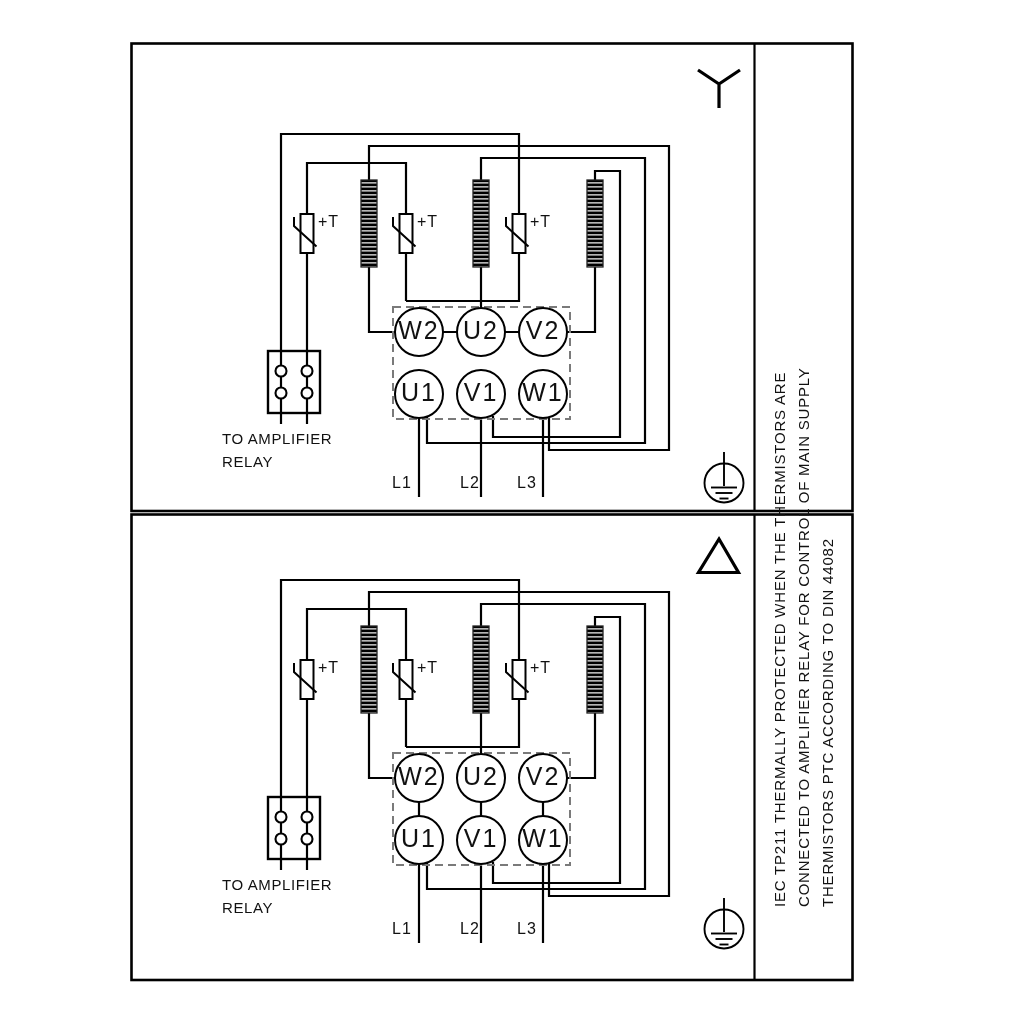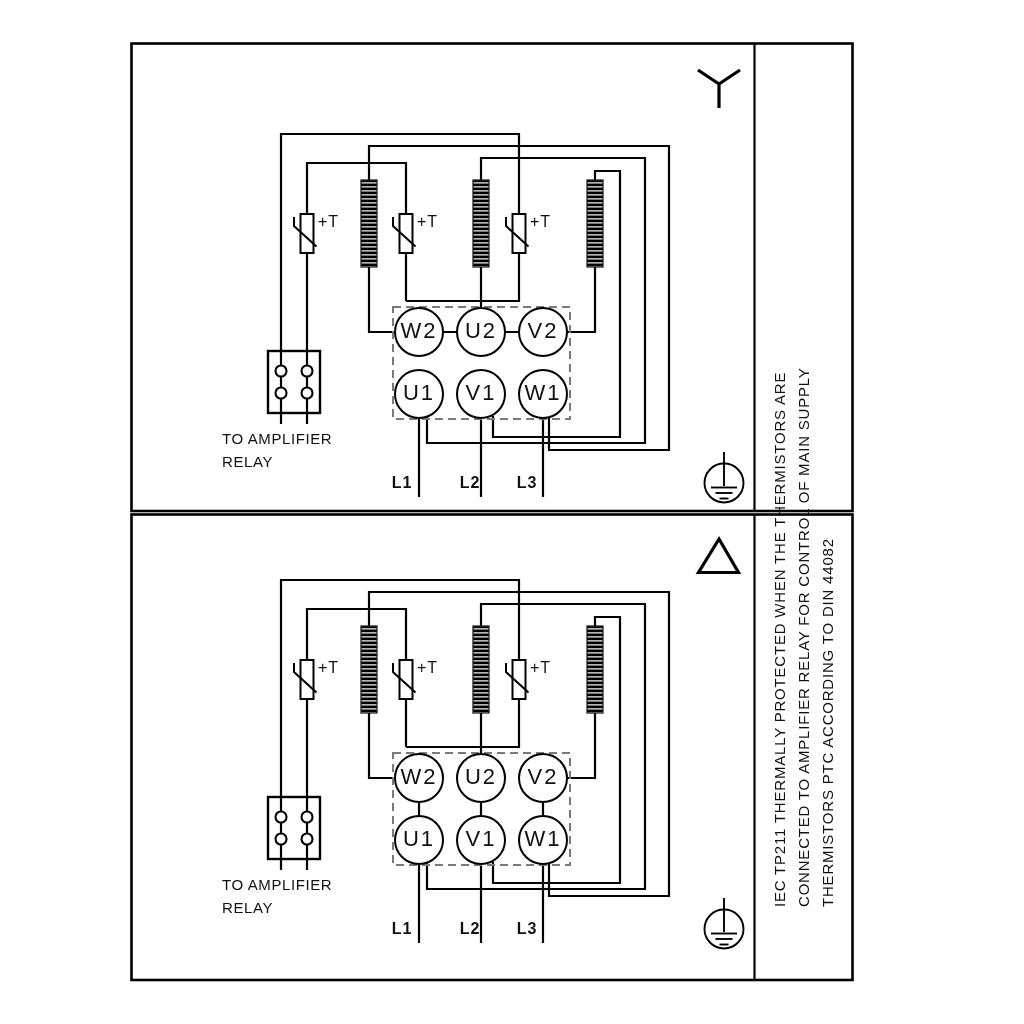--- a/index.html
+++ b/index.html
@@ -1,21 +1,21 @@
 <!DOCTYPE html>
 <html><head>
 <meta charset="utf-8">
 <style>
   html,body{margin:0;padding:0;background:#ffffff;}
   .page{position:relative;width:1024px;height:1024px;background:#ffffff;overflow:hidden;
         font-family:"Liberation Sans", sans-serif;color:#111;}
   #schematic{position:absolute;left:0;top:0;}
   .lbl{position:absolute;white-space:nowrap;color:#111;}
-  .term{font-size:22px;letter-spacing:2px;transform:translate(-50%,-54%);font-weight:400;}
-  .supply{font-size:16px;font-weight:700;letter-spacing:1px;transform:translate(-50%,-50%);}
+  .term{font-size:25px;letter-spacing:2px;transform:translate(-50%,-54%);font-weight:400;}
+  .supply{font-size:16px;font-weight:400;letter-spacing:1px;transform:translate(-50%,-50%);}
   .therm{font-size:16px;letter-spacing:1px;line-height:18px;}
   .relaycap{font-size:15px;letter-spacing:0.6px;line-height:16px;text-align:center;}
   .note-rot{position:absolute;left:536px;top:599px;width:540px;height:76px;
             transform:rotate(-90deg);}
   .note-line{font-size:15px;letter-spacing:0.8px;line-height:24px;text-align:left;}
 </style>
 </head>
 <body>
 
 <div class="page">

